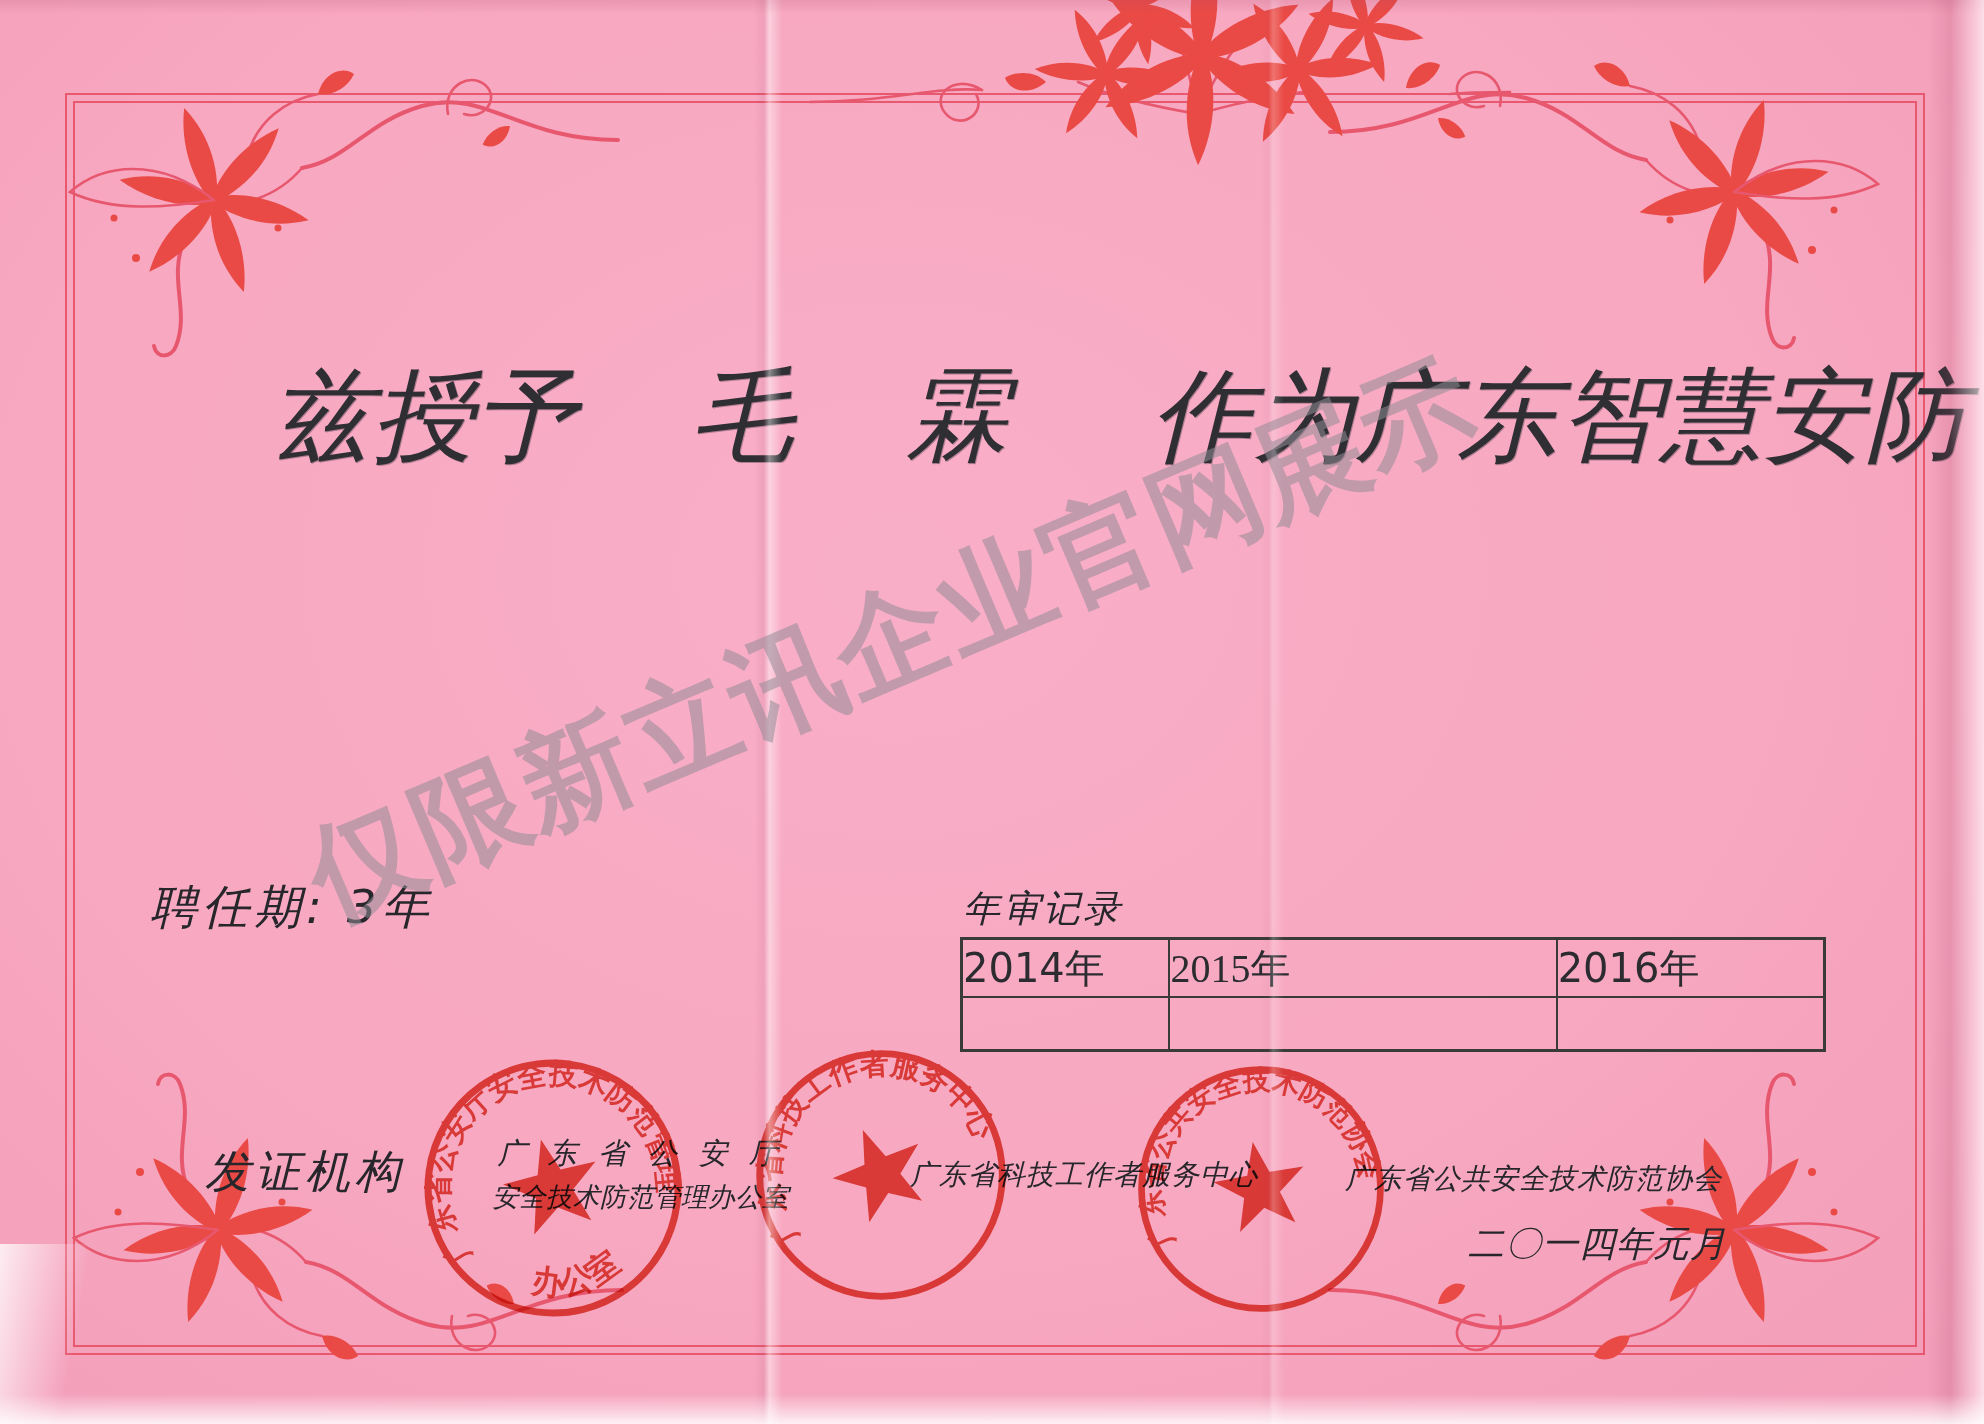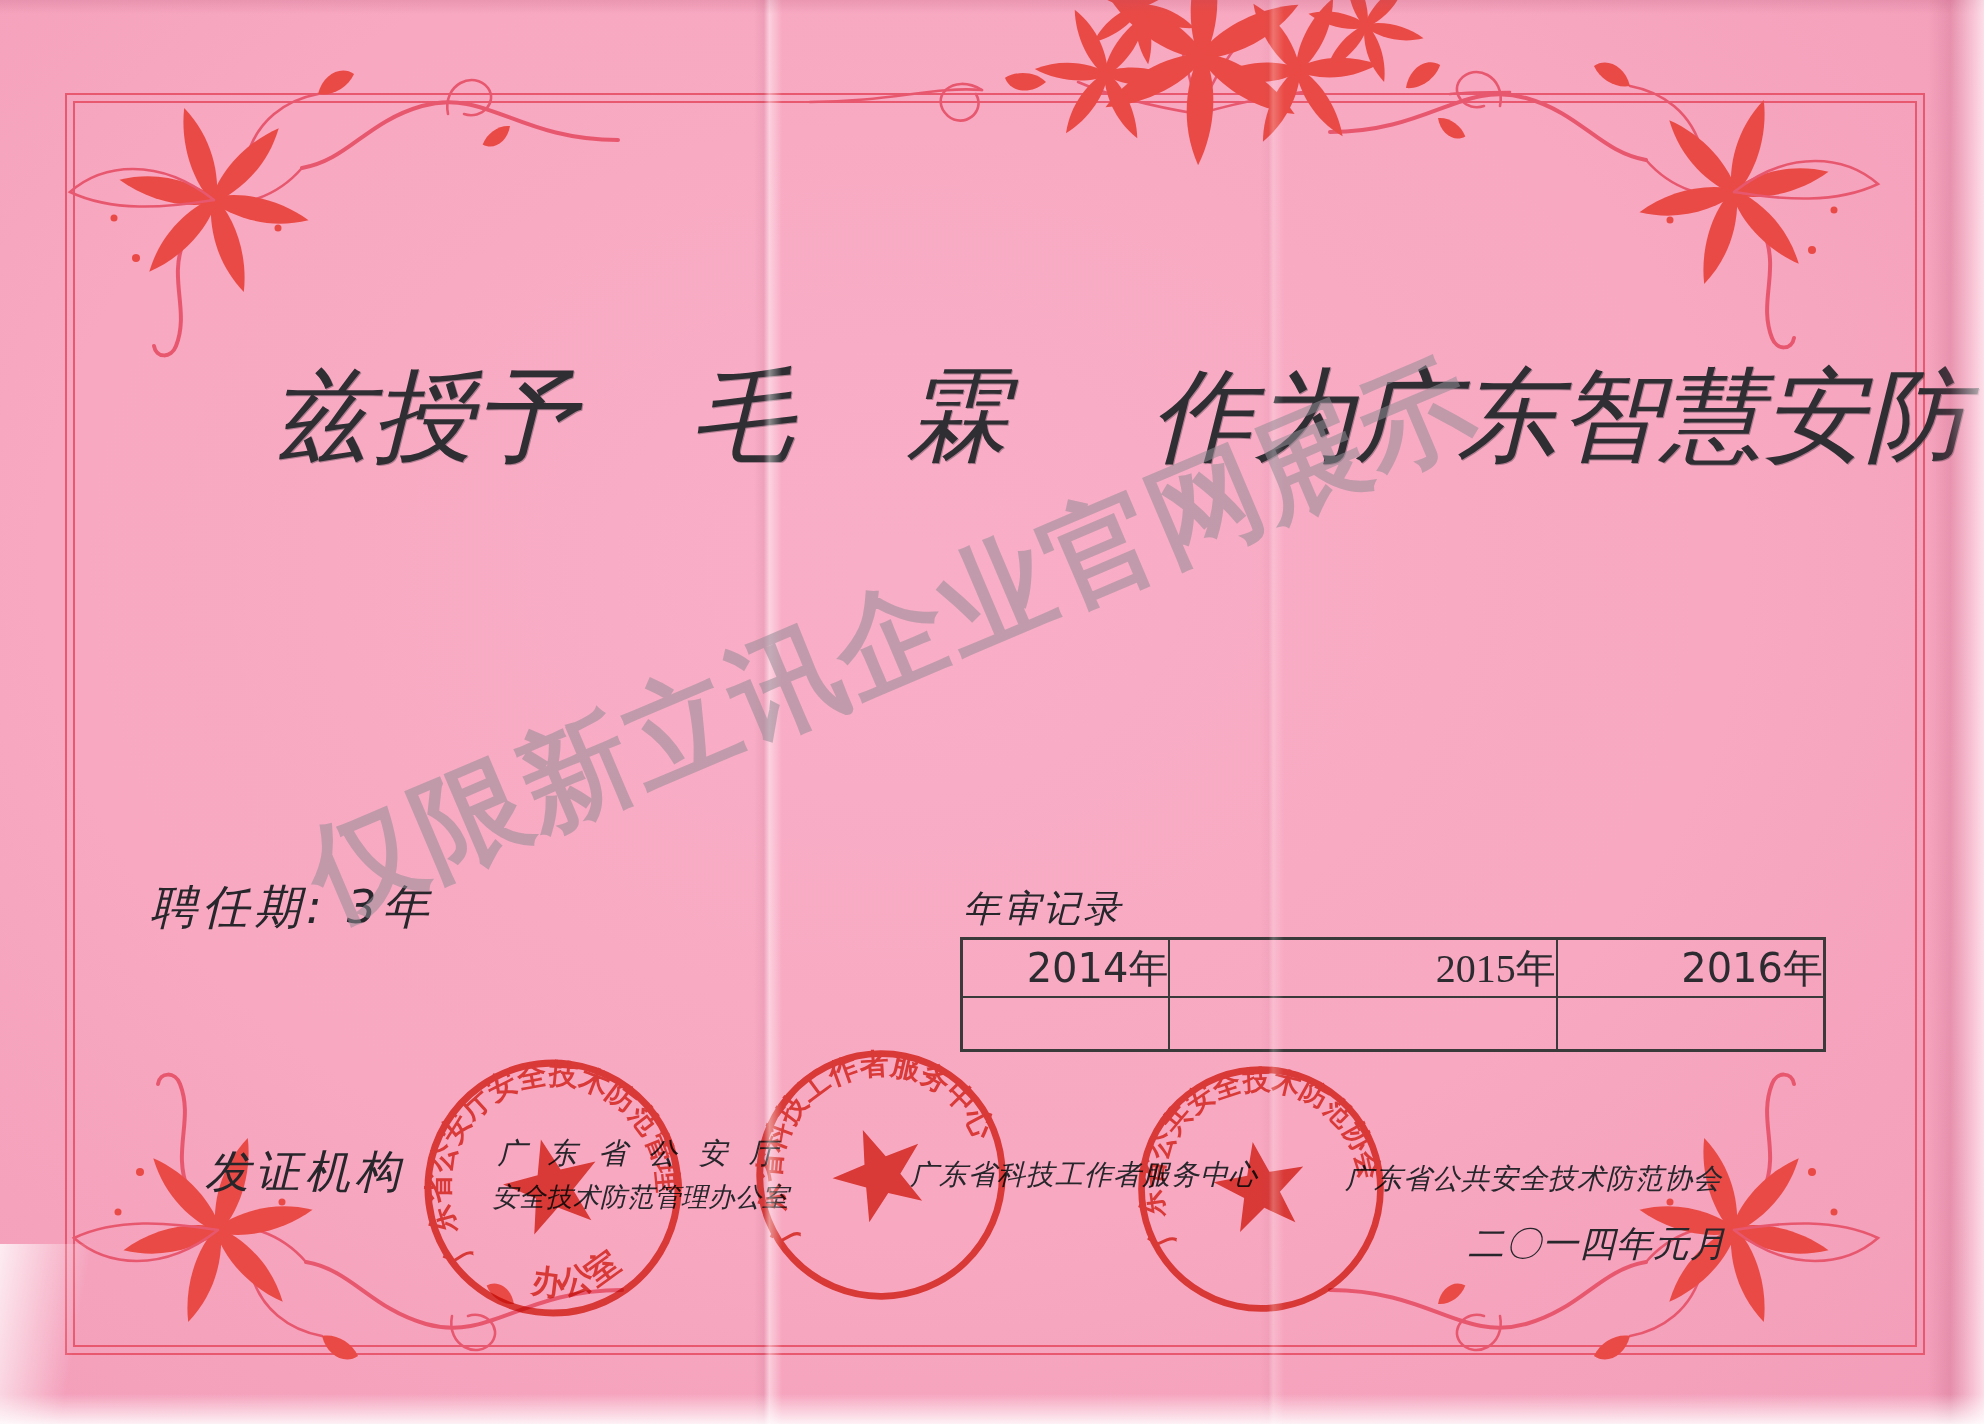--- a/index.html
+++ b/index.html
@@ -65,21 +65,21 @@
   .org{color:#26262b;}
   .org1{left:492px;top:1134px;text-align:center;}
   .org1 .l1{font-size:29px;letter-spacing:6px;display:block;}
   .org1 .l2{font-size:26.5px;letter-spacing:.5px;display:block;margin-top:5px;}
   .org2{left:910px;top:1156px;font-size:28px;letter-spacing:1px;}
   .org3{left:1345px;top:1160px;font-size:28px;letter-spacing:1px;}
   .date{left:1468px;top:1220px;font-size:36px;letter-spacing:1px;}
   
   .review-table{position:absolute;left:960px;top:937px;width:866px;z-index:6;
     border-collapse:collapse;table-layout:fixed;}
-  .review-table th,.review-table td{border:2px solid #3a3a3a;padding:0;text-align:right;}
+  .review-table th,.review-table td{border:2px solid #3a3a3a;padding:0;text-align:left;}
   .review-table{border:3px solid #3a3a3a;}
   .review-table th{height:56px;font-size:40px;font-weight:normal;color:#2c2c30;}
   .review-table td{height:51px;}
   .col-a{width:24%;}.col-b{width:45%;font-family:Liberation Serif, serif;}.col-c{width:31%;margin-top:16px;}
   
   .seal{position:absolute;z-index:7;mix-blend-mode:multiply;opacity:.82;overflow:visible;}
   .seal text{fill:#d8301f;font-family:"DejaVu Sans", sans-serif;font-weight:bold;}
   .seal .ring{fill:none;stroke:#d8301f;stroke-width:7;}
   .seal .star{fill:#d8301f;}
 </style>

